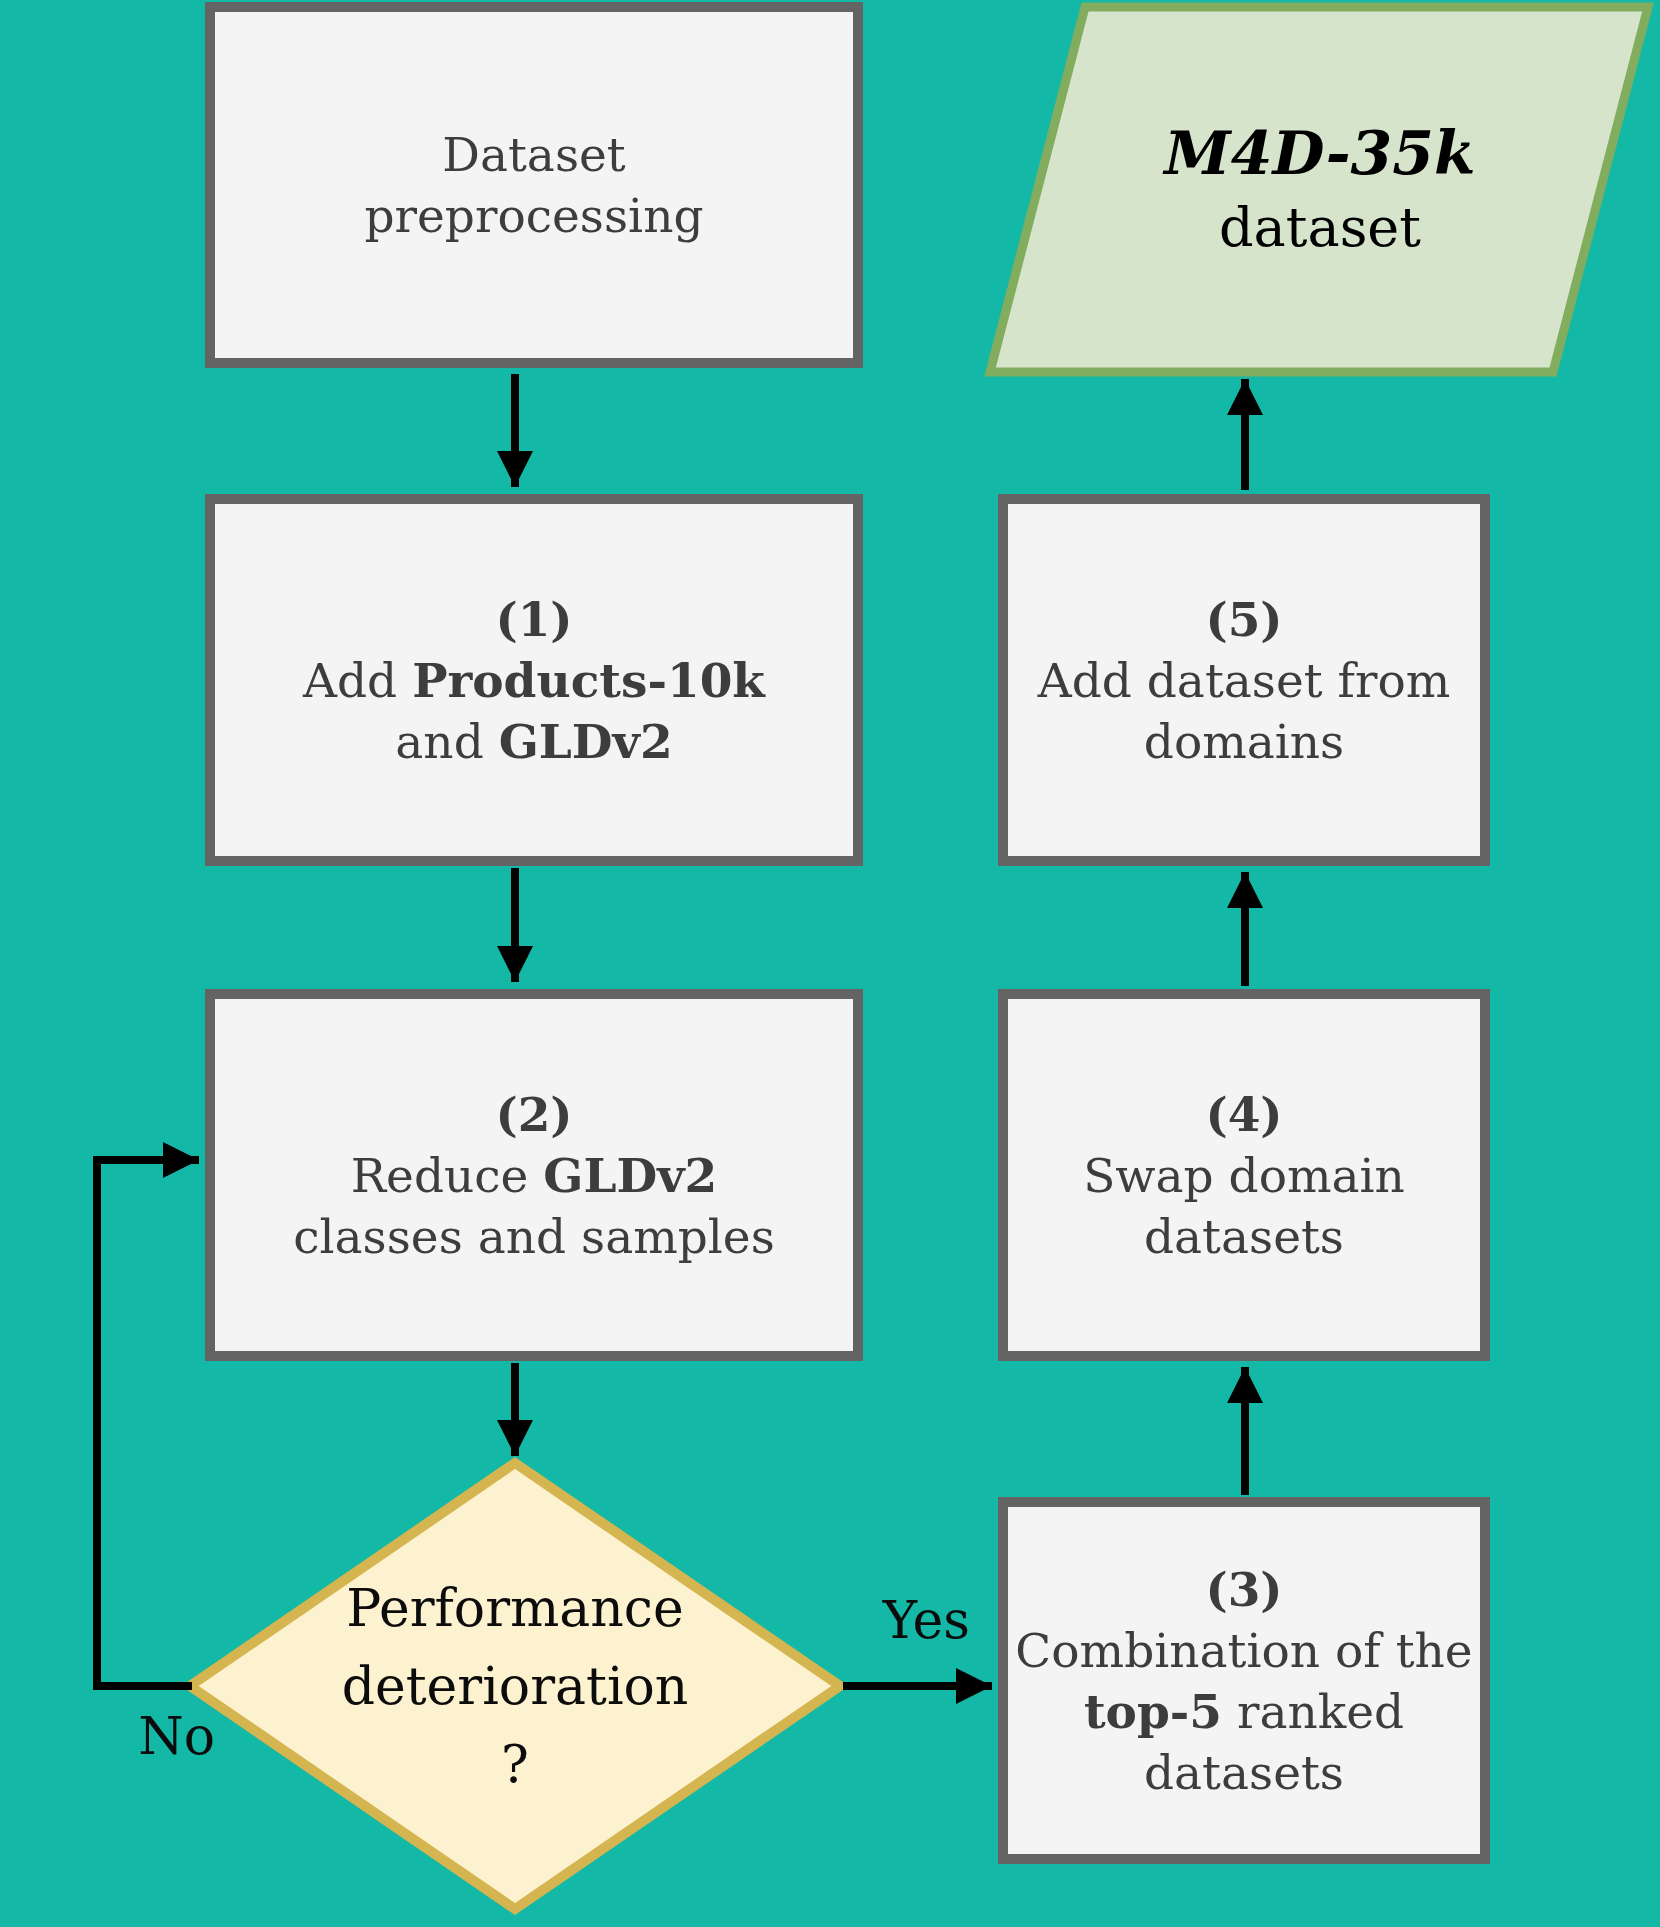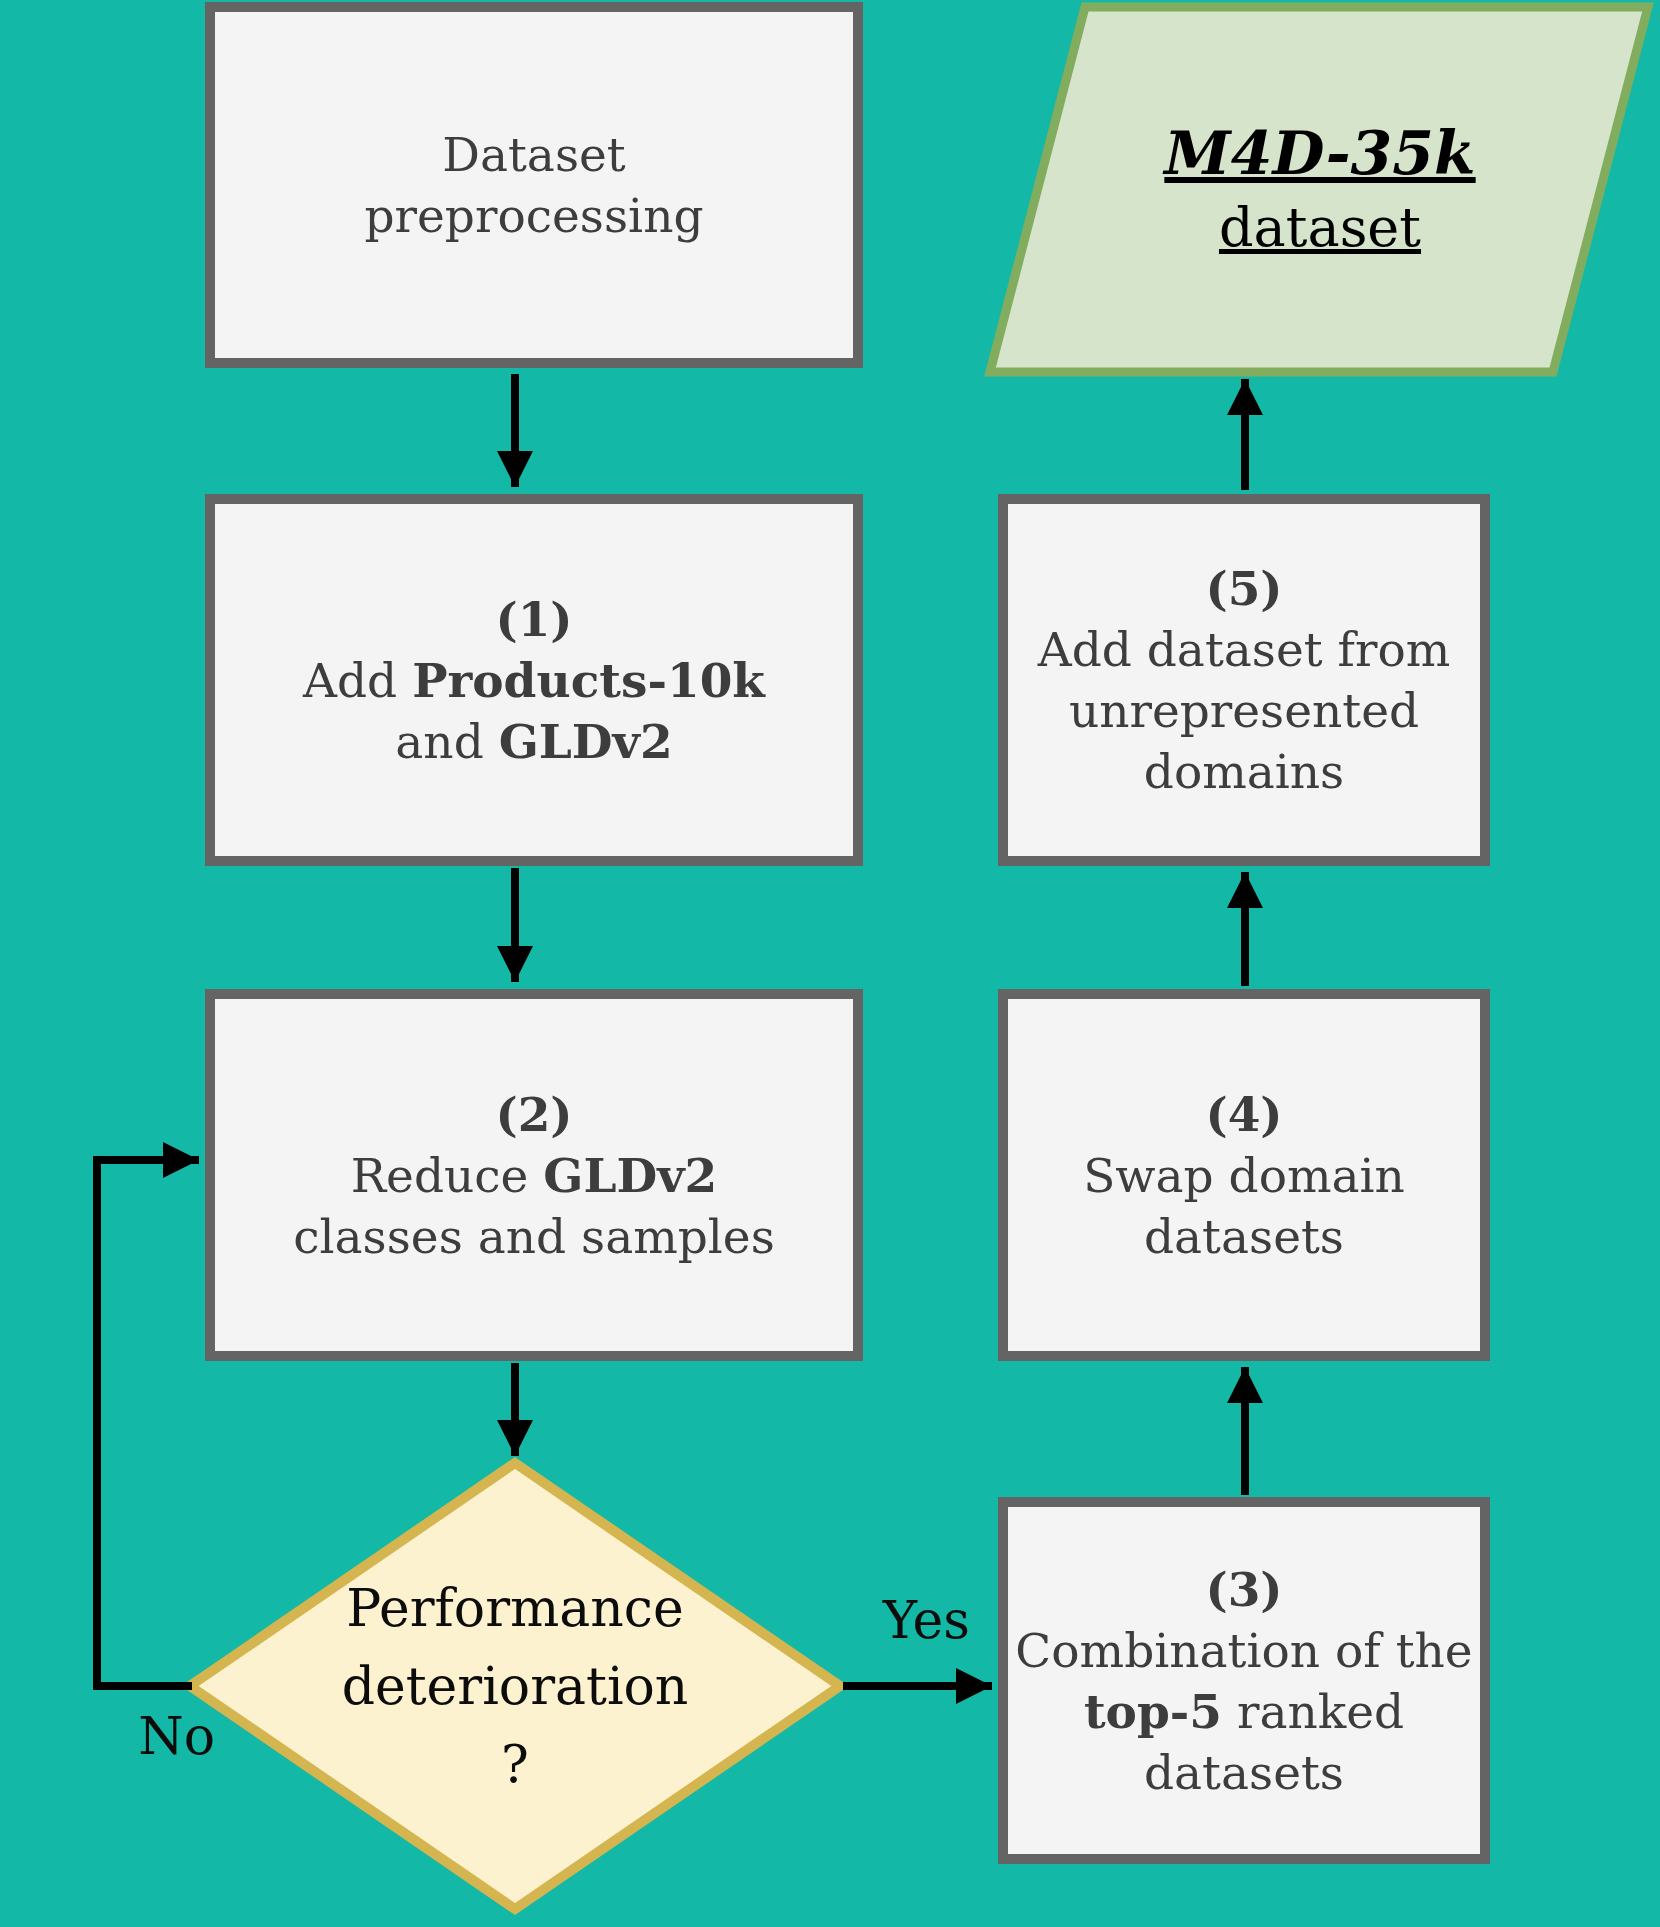--- a/index.html
+++ b/index.html
@@ -54,21 +54,20 @@
     font-size: 52px;
     line-height: 78px;
   }
   .para-text {
     position: absolute;
     left: 1000px; top: 6px; width: 640px; height: 367px;
     display: flex; flex-direction: column;
     justify-content: center; align-items: center;
     text-align: right;
     color: #000000;
-    text-decoration: underline;
   }
   .para-title {
     font-size: 60px;
     font-weight: bold;
     font-style: italic;
     line-height: 76px;
   }
   .para-sub {
     font-size: 54px;
     line-height: 74px;
@@ -125,21 +124,20 @@
 
   <div class="box n-2">
     <div class="bl num">(2)</div>
     <div class="bl"><span>Reduce </span><span class="b">GLDv2</span></div>
     <div class="bl">classes and samples</div>
   </div>
 
   <div class="box n-5">
     <div class="bl num">(5)</div>
     <div class="bl">Add dataset from</div>
-    <div class="bl">unrepresented</div>
     <div class="bl">domains</div>
   </div>
 
   <div class="box n-4">
     <div class="bl num">(4)</div>
     <div class="bl">Swap domain</div>
     <div class="bl">datasets</div>
   </div>
 
   <div class="box n-3">

